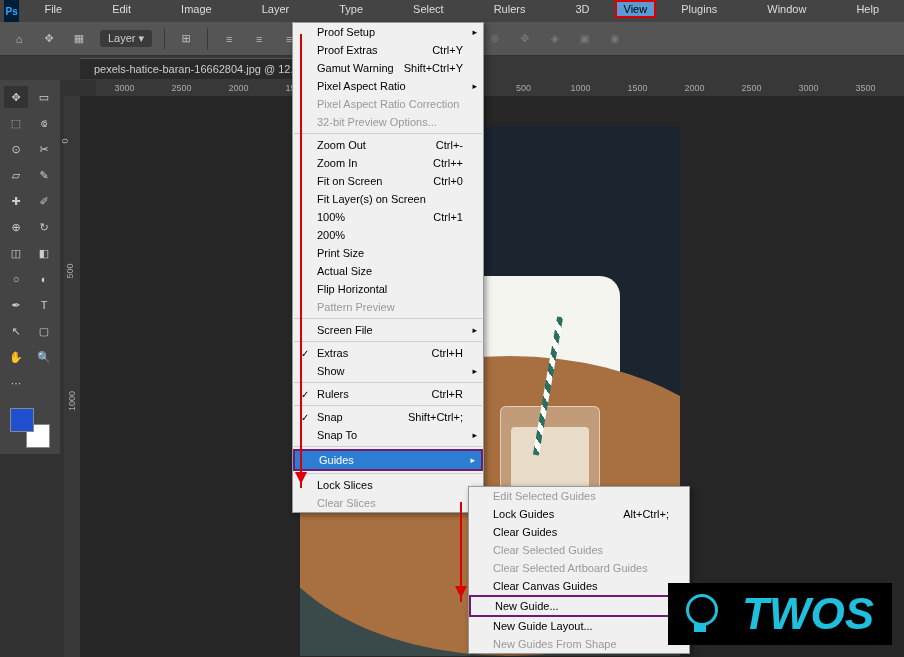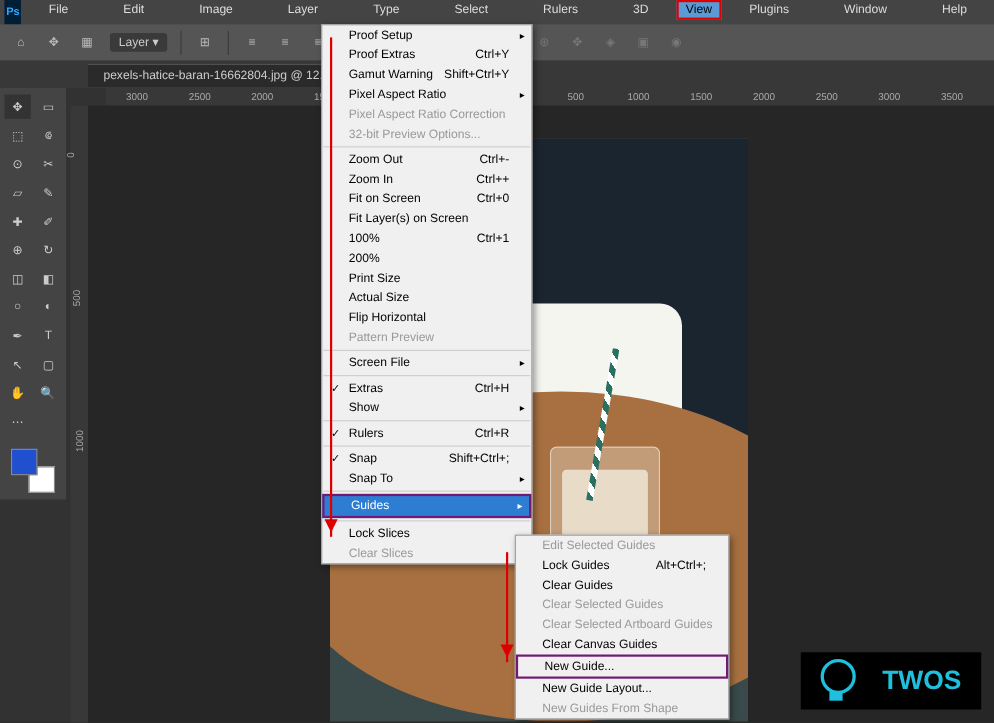--- a/index.html
+++ b/index.html
@@ -29,34 +29,34 @@
 .canvas{position:absolute;left:220px;top:30px;width:380px;height:530px;background:#3a4a4a;overflow:hidden}
 .canvas .table{position:absolute;bottom:0;left:-40px;width:500px;height:300px;background:#a87040;border-radius:50%}
 .canvas .person{position:absolute;top:0;left:0;right:0;height:300px;background:#1a2530}
 .canvas .shirt{position:absolute;top:150px;left:120px;width:200px;height:180px;background:#f5f5f0;border-radius:20px}
 .canvas .glass{position:absolute;top:280px;left:200px;width:100px;height:140px;background:rgba(255,255,255,0.3);border:1px solid rgba(255,255,255,0.5);border-radius:6px}
 .canvas .glass .ice{position:absolute;top:20px;left:10px;right:10px;bottom:40px;background:#e8dcc8;border-radius:4px}
 .canvas .glass .coffee{position:absolute;bottom:10px;left:10px;right:10px;height:40px;background:#5a3820;border-radius:4px}
 .canvas .straw{position:absolute;top:190px;left:245px;width:6px;height:140px;background:repeating-linear-gradient(45deg,#2a7060 0 6px,#fff 6px 12px);transform:rotate(10deg)}
 .dropdown{position:absolute;background:#f0f0f0;border:1px solid #999;box-shadow:2px 2px 6px rgba(0,0,0,0.4);color:#000;font-size:11px;z-index:100}
 .dd-view{left:292px;top:22px;width:192px}
-.dd-guides{left:468px;top:486px;width:195px}
+.dd-guides{left:468px;top:486px;width:222px}
 .dropdown .row{padding:3px 20px 3px 24px;display:flex;justify-content:space-between;align-items:center;position:relative;white-space:nowrap}
 .dropdown .row.disabled{color:#999}
 .dropdown .row.sub::after{content:"▸";position:absolute;right:6px;font-size:9px}
 .dropdown .row.chk::before{content:"✓";position:absolute;left:8px;font-size:10px}
 .dropdown .sep{height:1px;background:#ccc;margin:2px 1px}
 .dropdown .row.hl{background:#2d7dd2;color:#fff}
 .redbox{border:2px solid #701a75}
 .arrow{position:absolute;z-index:200}
 .arrow.a1{left:300px;top:34px;height:454px;width:2px;background:#d00}
 .arrow.a1::after{content:"";position:absolute;bottom:-2px;left:-5px;border:6px solid transparent;border-top:12px solid #d00}
 .arrow.a2{left:460px;top:502px;height:100px;width:2px;background:#d00}
 .arrow.a2::after{content:"";position:absolute;bottom:-2px;left:-5px;border:6px solid transparent;border-top:12px solid #d00}
-.logo-ov{position:absolute;right:12px;bottom:12px;background:#000;color:#1fc0dd;font-weight:900;font-size:24px;padding:6px 18px;display:flex;align-items:center;gap:24px;z-index:300;font-family:Arial,sans-serif}
+.logo-ov{position:absolute;right:12px;bottom:12px;background:#000;color:#1fc0dd;font-weight:900;font-style:italic;font-size:44px;padding:6px 18px;display:flex;align-items:center;gap:24px;z-index:300;font-family:Arial,sans-serif}
 .logo-ov .bulb{width:32px;height:40px;position:relative}
 .logo-ov .bulb::before{content:"";position:absolute;width:26px;height:26px;border:3px solid #1fc0dd;border-radius:50%;left:0;top:0}
 .logo-ov .bulb::after{content:"";position:absolute;width:12px;height:8px;background:#1fc0dd;bottom:2px;left:8px}
 </style>
 </head>
 <body>
 
 <div class="menubar">
   <div class="logo">Ps</div>
   <div style="display:flex">

